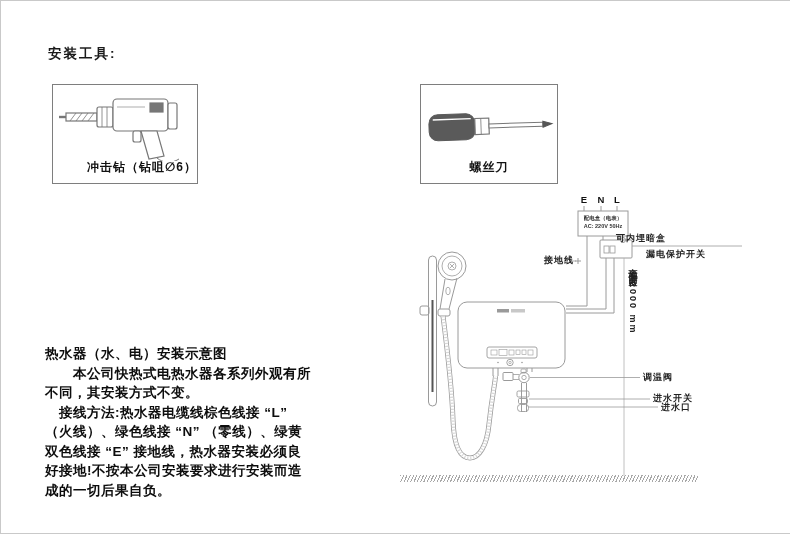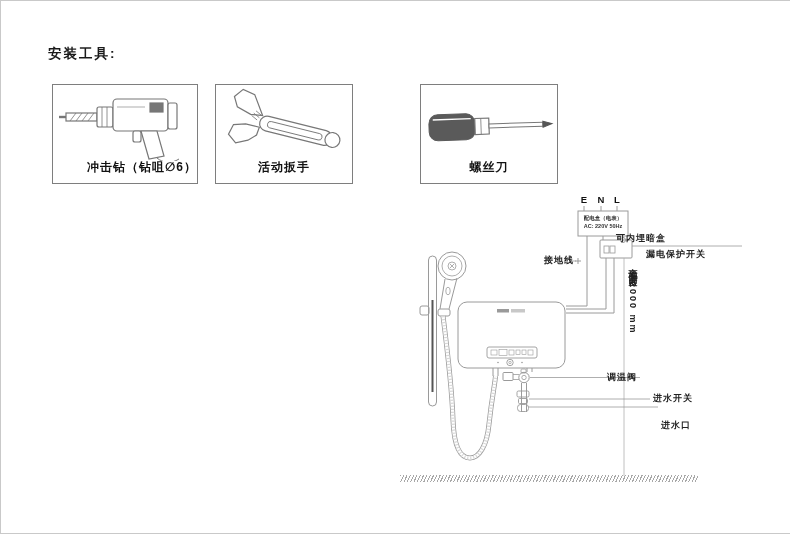--- a/index.html
+++ b/index.html
@@ -74,51 +74,46 @@
         <line x1="64" y1="20" x2="92" y2="20" stroke-width="0.6"></line>
         <rect x="115" y="16" width="9" height="26" rx="2"></rect>
         <rect x="80" y="44" width="8" height="11" rx="2"></rect>
         <path d="M88,44 L104,44 L111,69 L96,72 Z"></path>
         <path d="M104,71 C110,76 118,77 126,72" fill="none" stroke-width="1"></path>
       </g>
     </svg>
     <div class="tool-label left">冲击钻（钻咀∅6）</div>
   </div>
 
-  <div class="toolbox" style="left:215px;width:138px;">
-    <svg width="135" height="74" viewBox="0 0 135 74">
-      <g stroke="#777" stroke-width="1.2" fill="#fff" transform="rotate(6 60 35)">
-        <path d="M46,30 L36,10 L24,6 L16,14 L20,24 L34,30 Z"></path>
-        <path d="M44,42 L30,40 L18,42 L14,52 L22,60 L34,56 L42,50 Z"></path>
-        <rect x="44" y="29" width="74" height="15" rx="7.5" transform="rotate(8 44 36)"></rect>
-        <rect x="52" y="33.5" width="56" height="6.5" rx="3" transform="rotate(8 44 36)" stroke-width="0.9"></rect>
-        <circle cx="118" cy="47" r="7.5"></circle>
-        <line x1="35" y1="31" x2="41" y2="35" stroke-width="0.8"></line>
-        <line x1="37" y1="28.5" x2="43" y2="32.5" stroke-width="0.8"></line>
-        <line x1="39" y1="26" x2="45" y2="30" stroke-width="0.8"></line>
-      </g>
-    </svg>
-    <div class="tool-label">活动扳手</div>
-  </div>
 
   <div class="toolbox" style="left:388px;width:138px;margin-left:32px;">
     <svg width="135" height="74" viewBox="0 0 135 74">
       <g transform="rotate(-2 69 39)">
         <rect x="8" y="26" width="46" height="26" rx="9" fill="#5a5a5a" stroke="#5a5a5a"></rect>
         <line x1="12" y1="31" x2="50" y2="31" stroke="#fff" stroke-width="1.4"></line>
         <rect x="54" y="31" width="14" height="16" fill="#fff" stroke="#777" stroke-width="1.2"></rect>
         <line x1="60" y1="31" x2="60" y2="47" stroke="#777" stroke-width="0.8"></line>
         <rect x="68" y="37" width="54" height="4" fill="#fff" stroke="#777" stroke-width="1"></rect>
         <path d="M122,36 L131,38.7 L122,42 Z" fill="#555" stroke="#555"></path>
       </g>
     </svg>
     <div class="tool-label">螺丝刀</div>
   </div>
 
 
+  <div class="desc">
+    <div>热水器（水、电）安装示意图</div>
+    <div>　　本公司快热式电热水器各系列外观有所</div>
+    <div>不同，其安装方式不变。</div>
+    <div>　接线方法:热水器电缆线棕色线接 “L”</div>
+    <div>（火线）、绿色线接 “N” （零线）、绿黄</div>
+    <div>双色线接 “E” 接地线，热水器安装必须良</div>
+    <div>好接地!不按本公司安装要求进行安装而造</div>
+    <div>成的一切后果自负。</div>
+  </div>
 
   <svg class="linework" width="790" height="534" viewBox="0 0 790 534">
     <g stroke="#9a9a9a" stroke-width="1" fill="none">
 
       <line x1="584" y1="206" x2="584" y2="211"></line>
       <line x1="601" y1="206" x2="601" y2="211"></line>
       <line x1="617" y1="206" x2="617" y2="211"></line>
 
       <rect x="578" y="211" width="50" height="25"></rect>
 
@@ -206,19 +201,19 @@
 
   <div class="distbox-text">
     <div>配电盒（电表）</div>
     <div>AC: 220V 50Hz</div>
   </div>
 
   <div class="dlabel" style="left:616px;top:233px;">可内埋暗盒</div>
   <div class="dlabel" style="left:646px;top:249px;">漏电保护开关</div>
   <div class="dlabel" style="left:544px;top:255px;">接地线</div>
   <div class="vlabel">离地面高度：2000 mm</div>
-  <div class="dlabel" style="left:607px;top:372px;">调温阀</div>
+  <div class="dlabel" style="left:643px;top:372px;">调温阀</div>
   <div class="dlabel" style="left:653px;top:393px;">进水开关</div>
-  <div class="dlabel" style="left:661px;top:420px;">进水口</div>
+  <div class="dlabel" style="left:661px;top:402px;">进水口</div>
 
   <div class="ground-hatch"></div>
 
 </div>
 
 </body></html>

